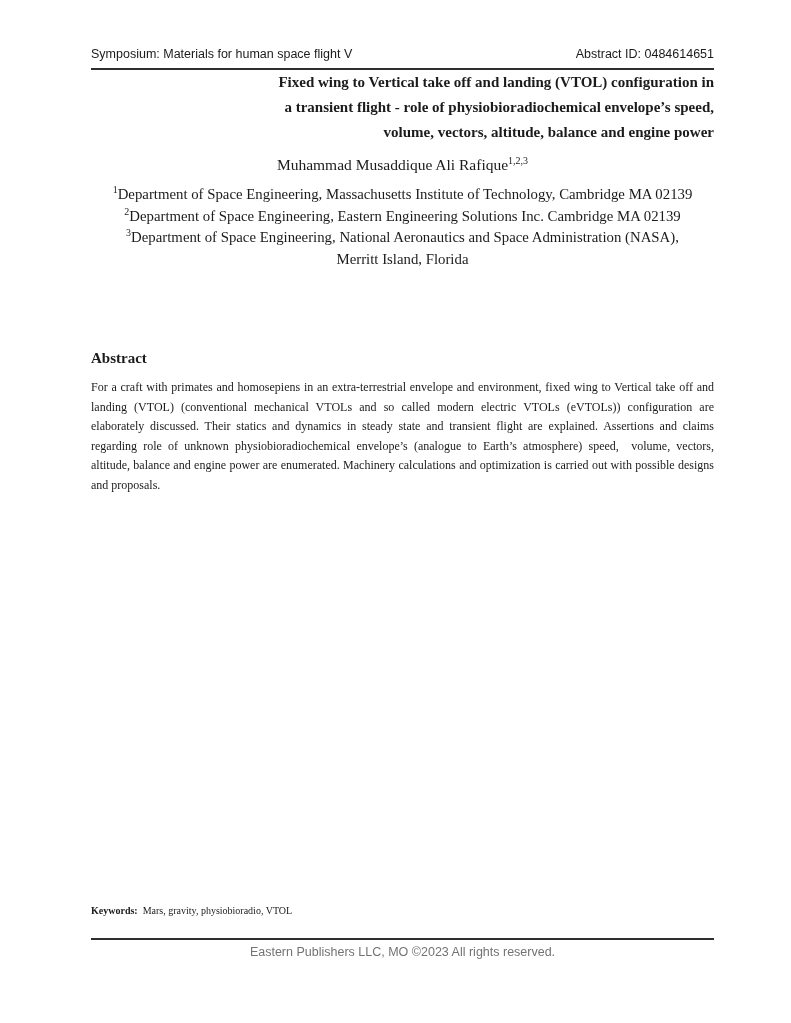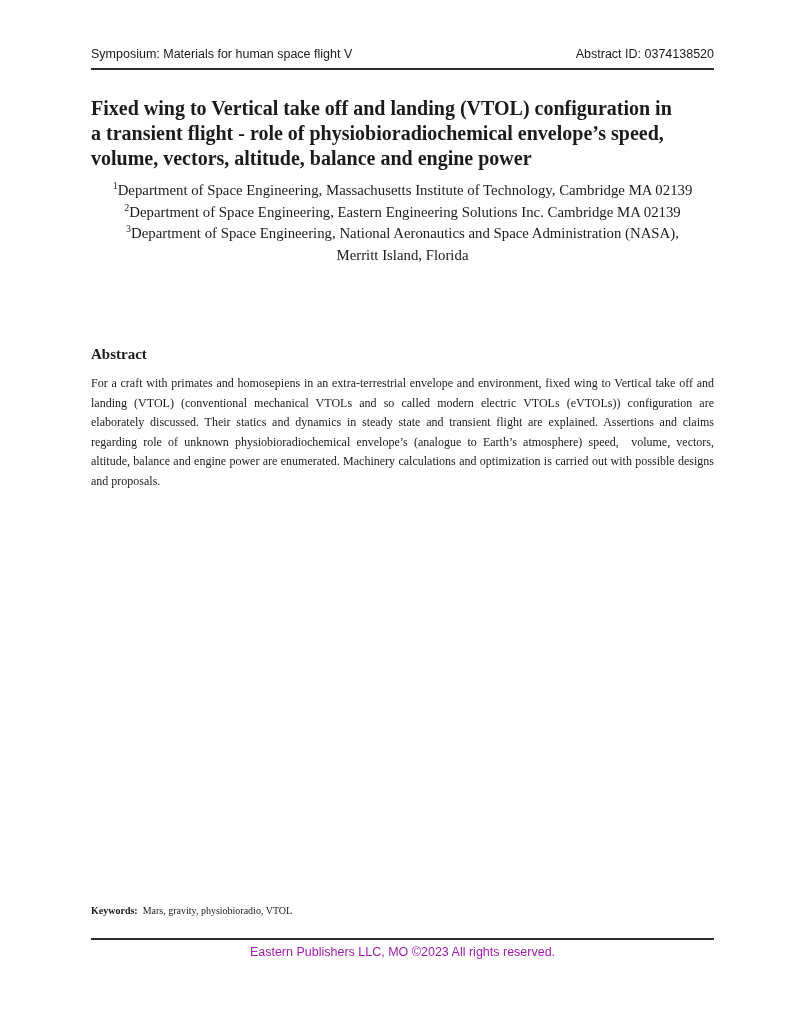--- a/index.html
+++ b/index.html
@@ -26,24 +26,23 @@
     align-items: baseline;
     font-family: "Liberation Sans", sans-serif;
     font-size: 12.5px;
     line-height: 15px;
     color: #1b1b1b;
     padding-bottom: 6px;
     border-bottom: 2px solid #2e2e2e;
   }
   
   .paper-title {
-    margin-top: 26px;
-    text-align: left;
+    text-align: right;
     font-weight: bold;
-    font-size: 20px;
+    font-size: 15px;
     line-height: 25px;
     white-space: pre-line;
   }
   
   .author-line {
     margin-top: 9px;
     text-align: center;
     font-size: 15.5px;
     line-height: 21px;
   }
@@ -89,37 +88,38 @@
     position: absolute;
     left: 91px;
     right: 77px;
     top: 938px;
     border-top: 2px solid #2e2e2e;
     padding-top: 4px;
     text-align: center;
     font-family: "Liberation Sans", sans-serif;
     font-size: 12.5px;
     line-height: 16px;
-    color: #a21caf;
+    color: #737373;
   }
 </style>
 </head>
 <body>
 
 <div class="page">
 
   <div class="header">
     <span>Symposium: Materials for human space flight V</span>
-    <span>Abstract ID: 0374138520</span>
+    <span>Abstract ID: 0484614651</span>
   </div>
 
   <h1 class="paper-title">Fixed wing to Vertical take off and landing (VTOL) configuration in
 a transient flight - role of physiobioradiochemical envelope’s speed,
 volume, vectors, altitude, balance and engine power</h1>
 
+  <p class="author-line"><span>Muhammad Musaddique Ali Rafique</span><sup>1,2,3</sup></p>
 
   <div class="affiliations">
     <p><sup>1</sup><span>Department of Space Engineering, Massachusetts Institute of Technology, Cambridge MA 02139</span></p>
     <p><sup>2</sup><span>Department of Space Engineering, Eastern Engineering Solutions Inc. Cambridge MA 02139</span></p>
     <p><sup>3</sup><span>Department of Space Engineering, National Aeronautics and Space Administration (NASA),
 Merritt Island, Florida</span></p>
   </div>
 
   <h2 class="abstract-heading">Abstract</h2>
 

